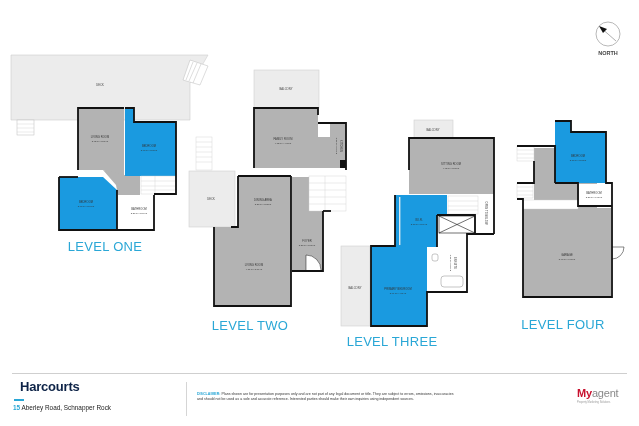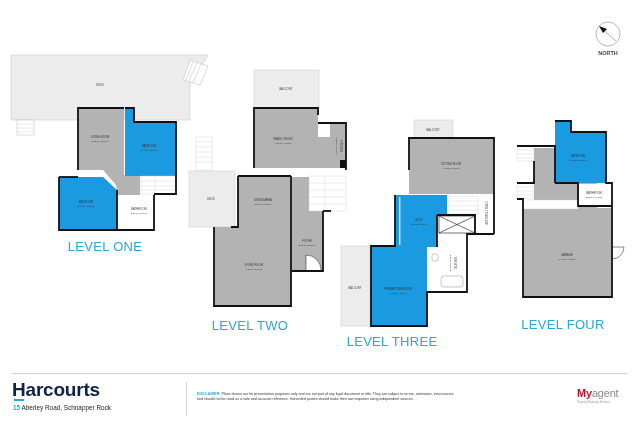--- a/index.html
+++ b/index.html
@@ -4,21 +4,21 @@
 <style>
   * { box-sizing: border-box; margin: 0; padding: 0; }
   html, body { width: 639px; height: 426px; background: #ffffff; overflow: hidden; }
   body { position: relative; font-family: "Liberation Sans", sans-serif; color: #222; }
   #plan { position: absolute; left: 0; top: 0; width: 639px; height: 426px; }
   .room-name { font-family: "Liberation Sans", sans-serif; font-size: 2.6px; fill: #333; text-anchor: middle; letter-spacing: 0.1px; }
   .room-dim { font-family: "Liberation Sans", sans-serif; font-size: 2.3px; fill: #333; text-anchor: middle; }
   .level-label { font-family: "Liberation Sans", sans-serif; font-size: 13px; fill: #2aa7d6; text-anchor: middle; letter-spacing: 0.3px; }
   .north-label { font-family: "Liberation Sans", sans-serif; font-size: 5.5px; font-weight: bold; fill: #444; text-anchor: middle; }
   .footer-divider { position: absolute; left: 12px; top: 373px; width: 615px; height: 1px; background: #cfcfcf; }
-  .brand { position: absolute; left: 12px; top: 379px; font-family: "Liberation Sans", sans-serif; font-weight: bold; font-size: 19px; color: #0d2347; letter-spacing: -0.2px; }
+  .brand { position: absolute; left: 20px; top: 379px; font-family: "Liberation Sans", sans-serif; font-weight: bold; font-size: 13px; color: #0d2347; letter-spacing: -0.2px; }
   .brand-underline { position: absolute; left: 14px; top: 399px; width: 10px; height: 2px; background: #2aa7d6; }
   .address { position: absolute; left: 13px; top: 404px; font-size: 6.4px; color: #222; }
   .address .num { color: #2aa7d6; font-weight: bold; }
   .v-divider { position: absolute; left: 186px; top: 382px; width: 1px; height: 34px; background: #d5d5d5; }
   .disclaimer { position: absolute; left: 197px; top: 392px; width: 260px; font-size: 3.6px; line-height: 4.5px; color: #333; }
   .disclaimer .lead { color: #2aa7d6; font-weight: bold; }
   .myagent { position: absolute; left: 577px; top: 387px; font-size: 11px; color: #888; letter-spacing: -0.2px; }
   .myagent .my { color: #c8102e; font-weight: bold; }
   .myagent-tag { position: absolute; left: 577px; top: 401px; font-size: 2.6px; color: #999; }
 </style>

